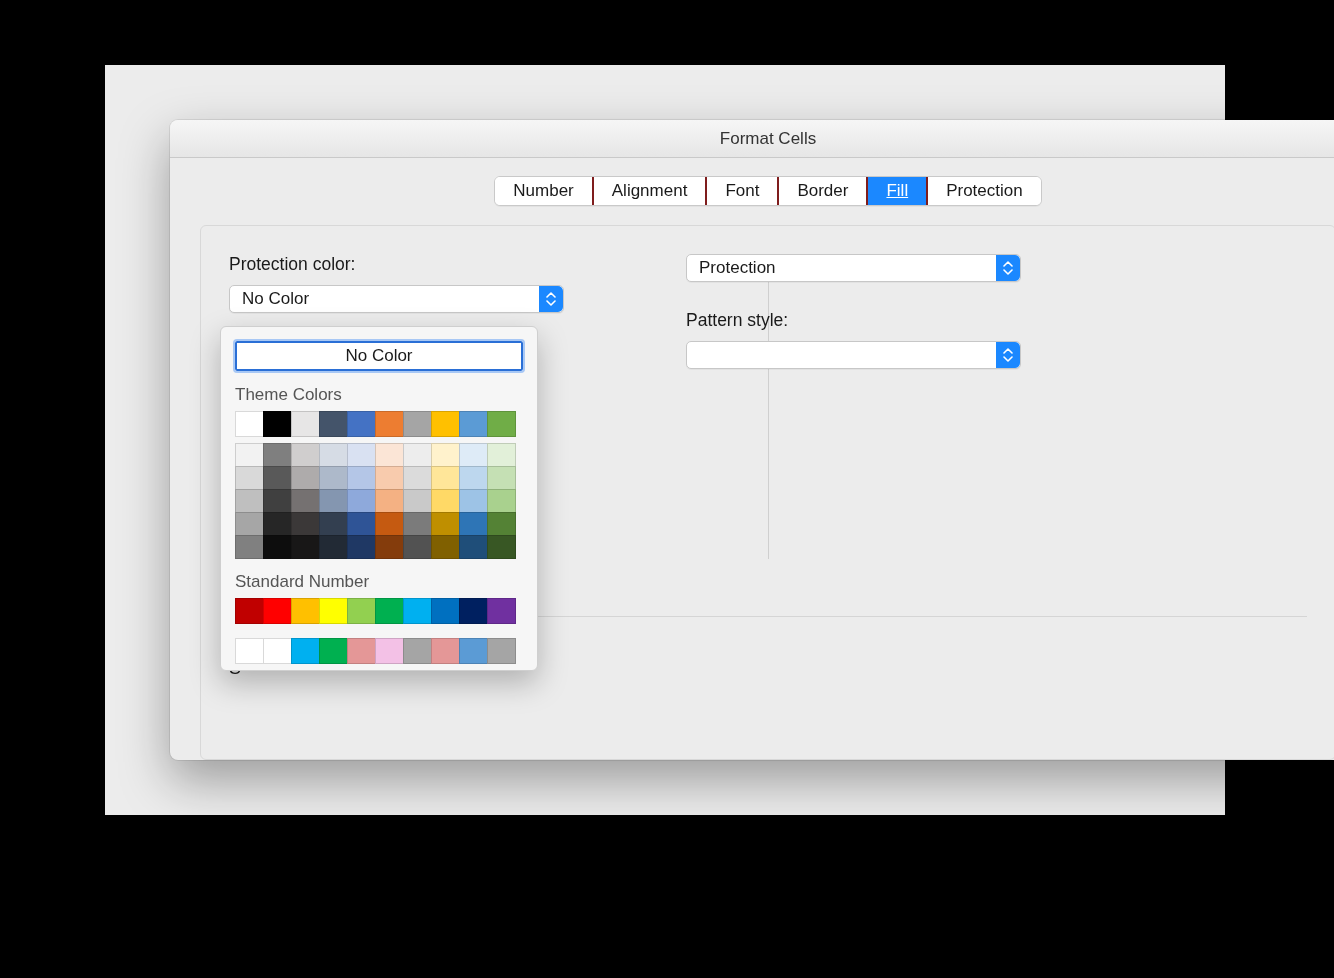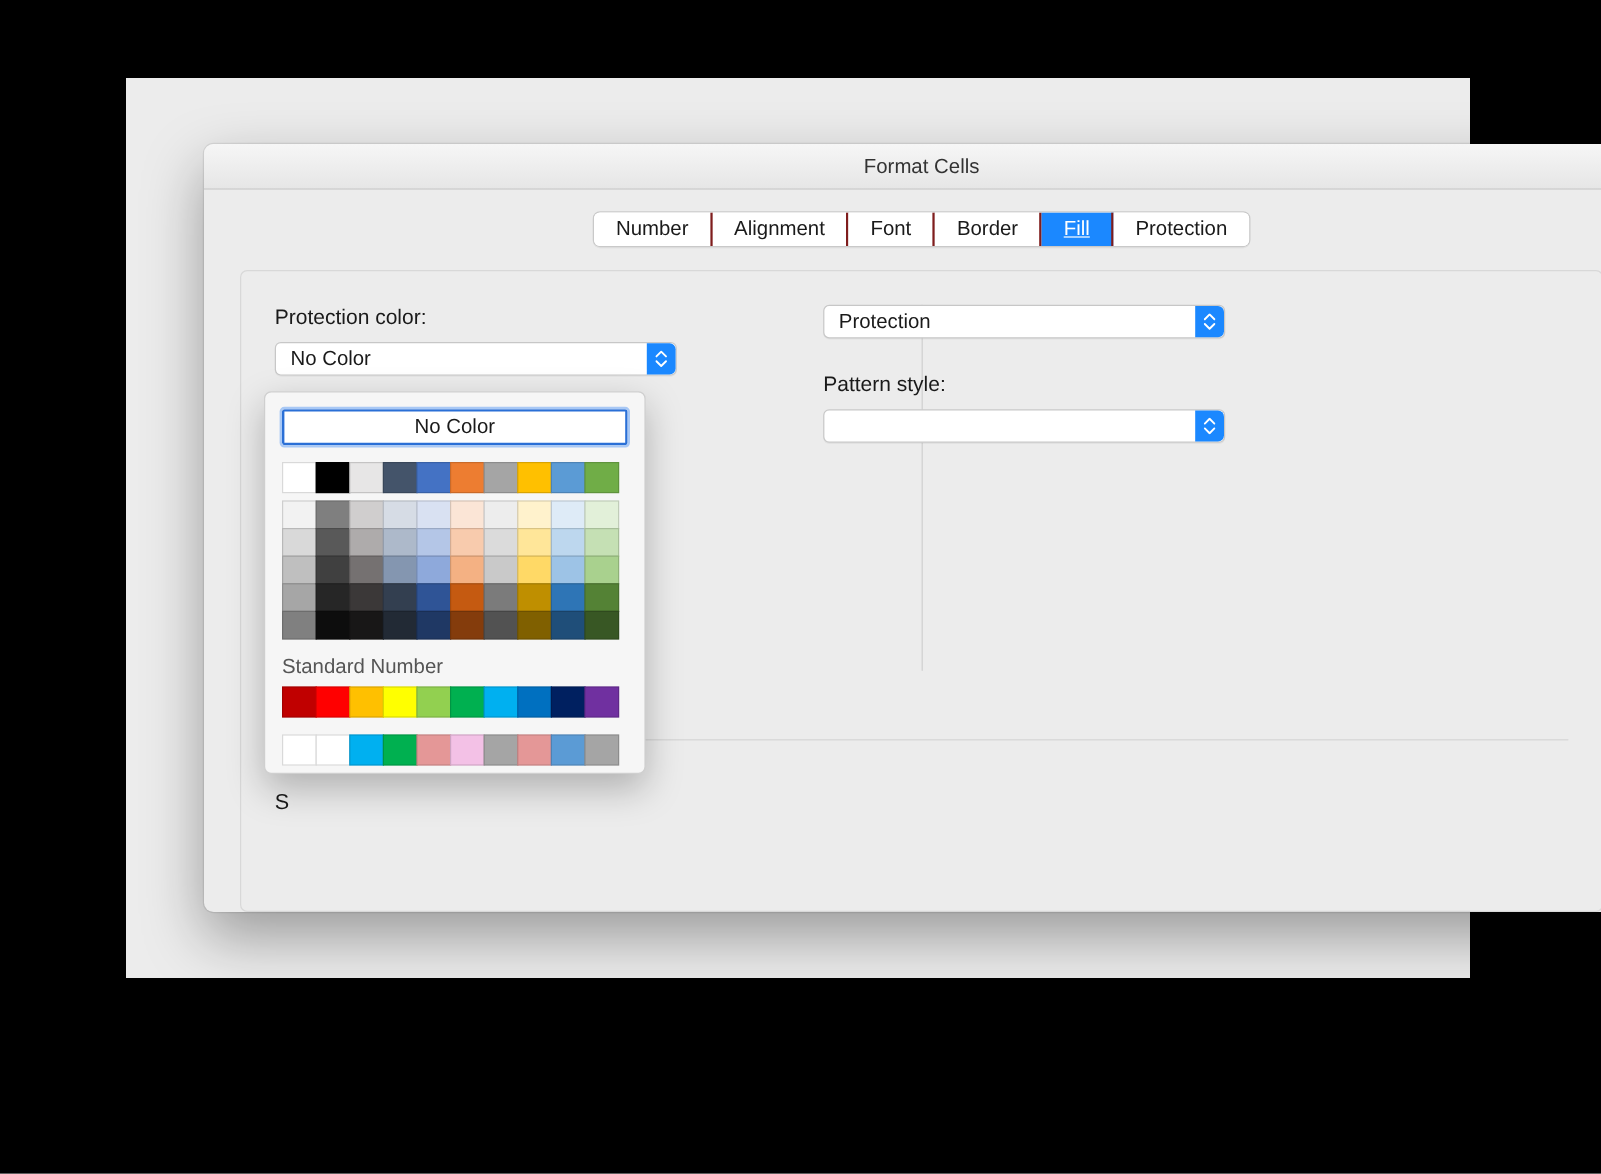--- a/index.html
+++ b/index.html
@@ -226,20 +226,21 @@
           <span>No Color</span>
           <span class="chev">
             <svg viewBox="0 0 10 14">
                 <path d="M1 5 L5 1 L9 5 M1 9 L5 13 L9 9" stroke="#fff" stroke-width="1.6" fill="none" stroke-linecap="round" stroke-linejoin="round"></path>
               </svg>
           </span>
 
           <div class="popover">
             <div class="no-color-btn">No Color</div>
 
+            <div class="group-label">Theme Colors</div>
             <div class="swatch-row" id="theme-row">
                 <div class="sw" style="background: rgb(255, 255, 255);"></div>
                 <div class="sw" style="background: rgb(0, 0, 0);"></div>
                 <div class="sw" style="background: rgb(231, 230, 230);"></div>
                 <div class="sw" style="background: rgb(68, 84, 106);"></div>
                 <div class="sw" style="background: rgb(68, 114, 196);"></div>
                 <div class="sw" style="background: rgb(237, 125, 49);"></div>
                 <div class="sw" style="background: rgb(165, 165, 165);"></div>
                 <div class="sw" style="background: rgb(255, 192, 0);"></div>
                 <div class="sw" style="background: rgb(91, 155, 213);"></div>

